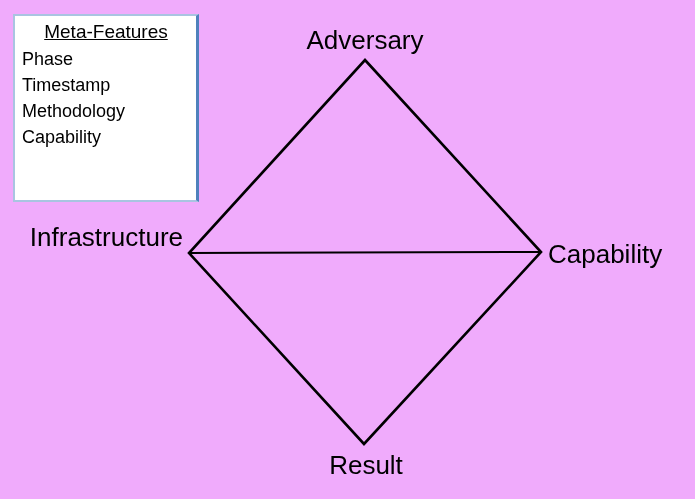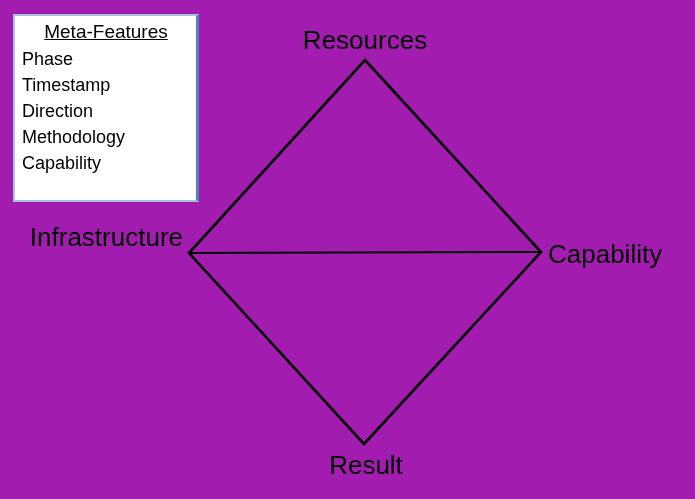--- a/index.html
+++ b/index.html
@@ -4,21 +4,21 @@
 <style>
   html, body {
     margin: 0;
     padding: 0;
     background: #ffffff;
   }
   #stage {
     position: relative;
     width: 695px;
     height: 499px;
-    background: #a21caf;
+    background: #f0abfc;
     font-family: "Liberation Sans", sans-serif;
     color: #000000;
     overflow: hidden;
   }
 
   
   .legend-box {
     position: absolute;
     left: 13px;
     top: 14px;
@@ -66,28 +66,27 @@
 </style>
 </head>
 <body>
 
 <div id="stage">
 
   <div class="legend-box">
     <div class="legend-title">Meta-Features</div>
     <div class="legend-item">Phase</div>
     <div class="legend-item">Timestamp</div>
-    <div class="legend-item">Direction</div>
     <div class="legend-item">Methodology</div>
     <div class="legend-item">Capability</div>
   </div>
 
   <svg class="diagram-svg" viewBox="0 0 695 499" xmlns="http://www.w3.org/2000/svg">
     <polygon points="365,60 541,252 364,444 189,253" fill="none" stroke="#000000" stroke-width="2.6"></polygon>
     <line x1="189" y1="253" x2="541" y2="252" stroke="#000000" stroke-width="2"></line>
   </svg>
 
-  <div class="vertex-label top">Resources</div>
+  <div class="vertex-label top">Adversary</div>
   <div class="vertex-label left">Infrastructure</div>
   <div class="vertex-label right">Capability</div>
   <div class="vertex-label bottom">Result</div>
 
 </div>
 
 </body></html>

